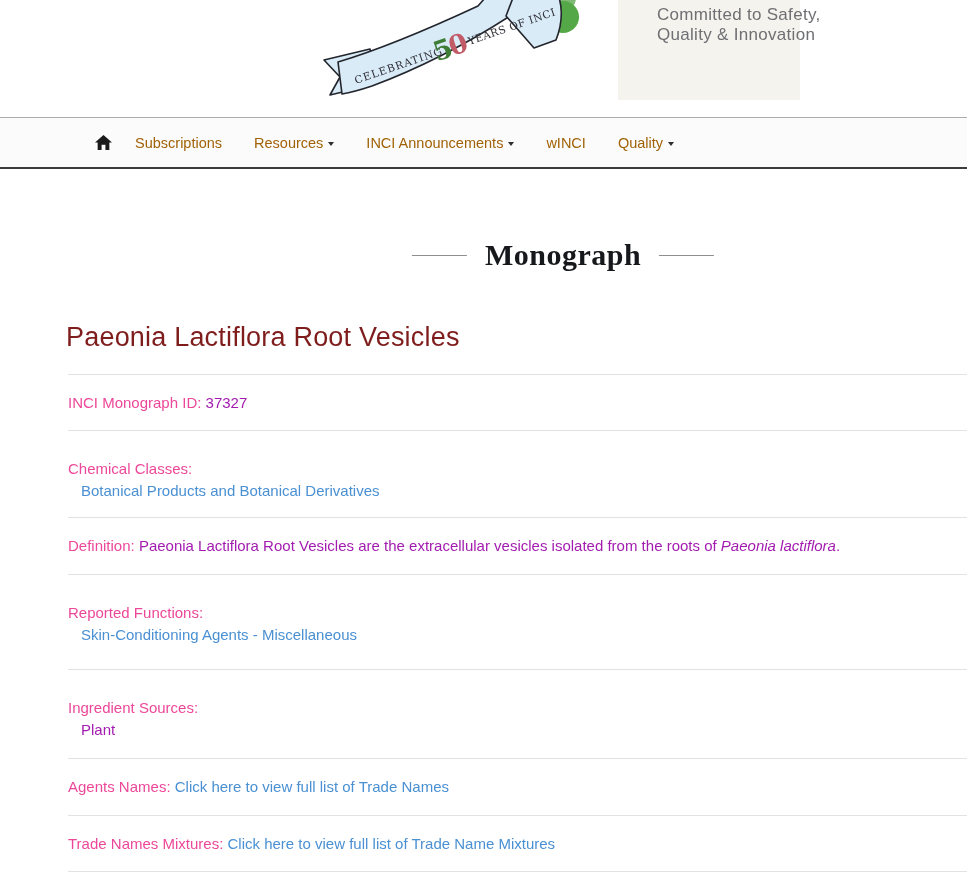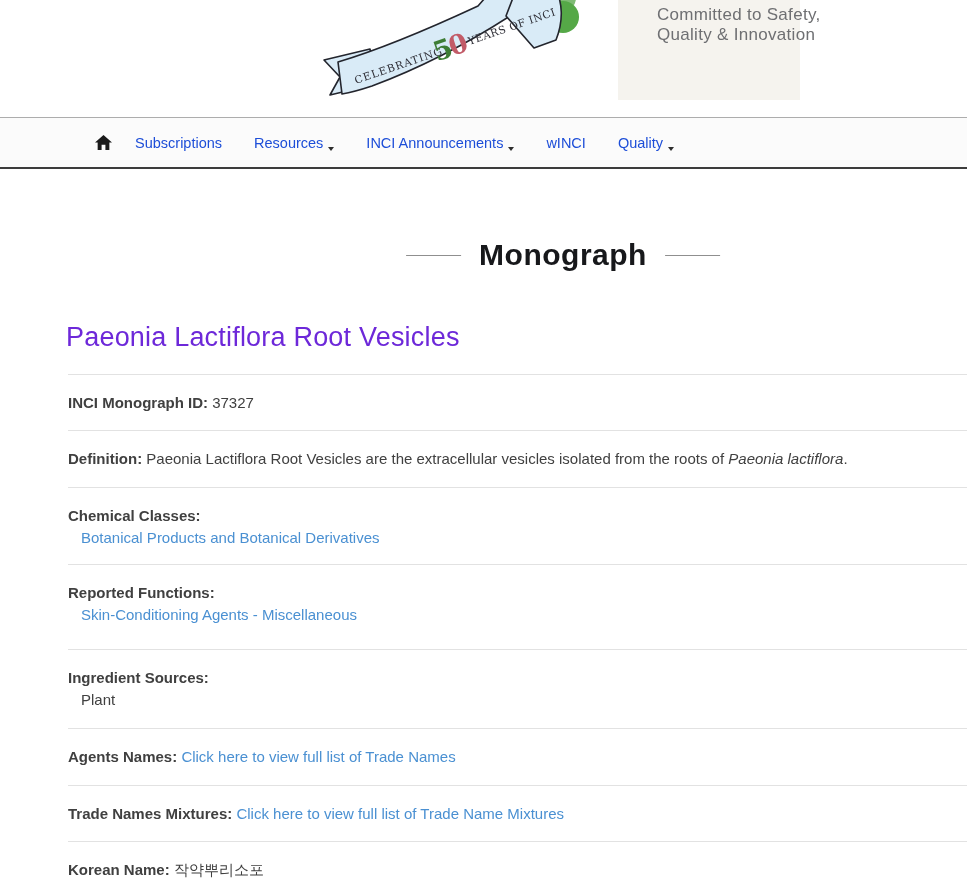--- a/index.html
+++ b/index.html
@@ -20,52 +20,52 @@
 
   
   .nav {
     position:absolute; top:117px; left:0; width:967px; height:49px;
     background:#fbfbfb; border-top:1px solid #adadad; border-bottom:2px solid #3c3c3c;
     display:flex; align-items:center; box-sizing:content-box;
     padding-left:93px; gap:10px;
   }
   .nav-home { display:flex; align-items:center; padding:0 2px; cursor:pointer; }
   .nav-item {
-    padding:0 11px; font-size:14.5px; color:#1d4ed8; cursor:pointer;
-    display:flex; align-items:flex-end; white-space:nowrap;
+    padding:0 11px; font-size:14.5px; color:#a16207; cursor:pointer;
+    display:flex; align-items:center; white-space:nowrap;
   }
   .caret {
     display:inline-block; width:0; height:0; margin-left:5px; margin-top:2px;
     border-left:3.5px solid transparent; border-right:3.5px solid transparent;
     border-top:4px solid #2e2e2e;
   }
 
   
   .mono-title {
     position:absolute; top:238px; left:563px; transform:translateX(-50%);
     display:flex; align-items:center; gap:18px; white-space:nowrap;
-    font-family:Liberation Sans, sans-serif; font-weight:bold; font-size:30px;
+    font-family:Liberation Serif, serif; font-weight:bold; font-size:30px;
     color:#17181b; letter-spacing:0.5px;
   }
   .mono-rule { width:55px; height:1px; background:#8f8f8f; }
 
   .ingredient-title {
     position:absolute; top:322px; left:66px;
-    font-size:27px; font-weight:400; color:#6d28d9; letter-spacing:0.2px;
+    font-size:27px; font-weight:400; color:#7f1d1d; letter-spacing:0.2px;
   }
 
   
   .sections { position:absolute; top:374px; left:68px; right:0; }
   .section {
     border-top:1px solid #e2e2e2;
     padding:18px 0 18px 0;
     font-size:15px; line-height:19px; color:#222;
   }
-  .label { font-weight:bold; color:#404040; }
-  .value { color:#404040; }
+  .label { font-weight:normal; color:#ec4899;margin-top:10px; }
+  .value { color:#a21caf; }
   .sub { margin-top:3px; padding-left:13px; }
   .link { color:#4a90d2; text-decoration:none; cursor:pointer; }
   .italic { font-style:italic; }
 
   #sec-definition      { padding-bottom:19px; }
   #sec-chemical        { padding-bottom:17px; }
   #sec-functions       { padding-bottom:25px; }
   #sec-sources         { padding-bottom:19px; }
   #sec-tradenames      { padding-bottom:19px; }
   #sec-trademixtures   { padding-bottom:18px; }
@@ -141,31 +141,31 @@
 
 <div class="ingredient-title">Paeonia Lactiflora Root Vesicles</div>
 
 <div class="sections">
 
   <div class="section" id="sec-id">
     <span class="label">INCI Monograph ID:</span>
     <span class="value">37327</span>
   </div>
 
-  <div class="section" id="sec-definition">
-    <span class="label">Definition:</span>
-    <span class="value">Paeonia Lactiflora Root Vesicles are the extracellular vesicles isolated from the roots of</span>
-    <span class="value italic">Paeonia lactiflora</span><span class="value">.</span>
-  </div>
-
   <div class="section" id="sec-chemical">
     <div class="label">Chemical Classes:</div>
     <div class="sub">
       <a class="link">Botanical Products and Botanical Derivatives</a>
     </div>
+  </div>
+
+  <div class="section" id="sec-definition">
+    <span class="label">Definition:</span>
+    <span class="value">Paeonia Lactiflora Root Vesicles are the extracellular vesicles isolated from the roots of</span>
+    <span class="value italic">Paeonia lactiflora</span><span class="value">.</span>
   </div>
 
   <div class="section" id="sec-functions">
     <div class="label">Reported Functions:</div>
     <div class="sub">
       <a class="link">Skin-Conditioning Agents - Miscellaneous</a>
     </div>
   </div>
 
   <div class="section" id="sec-sources">

